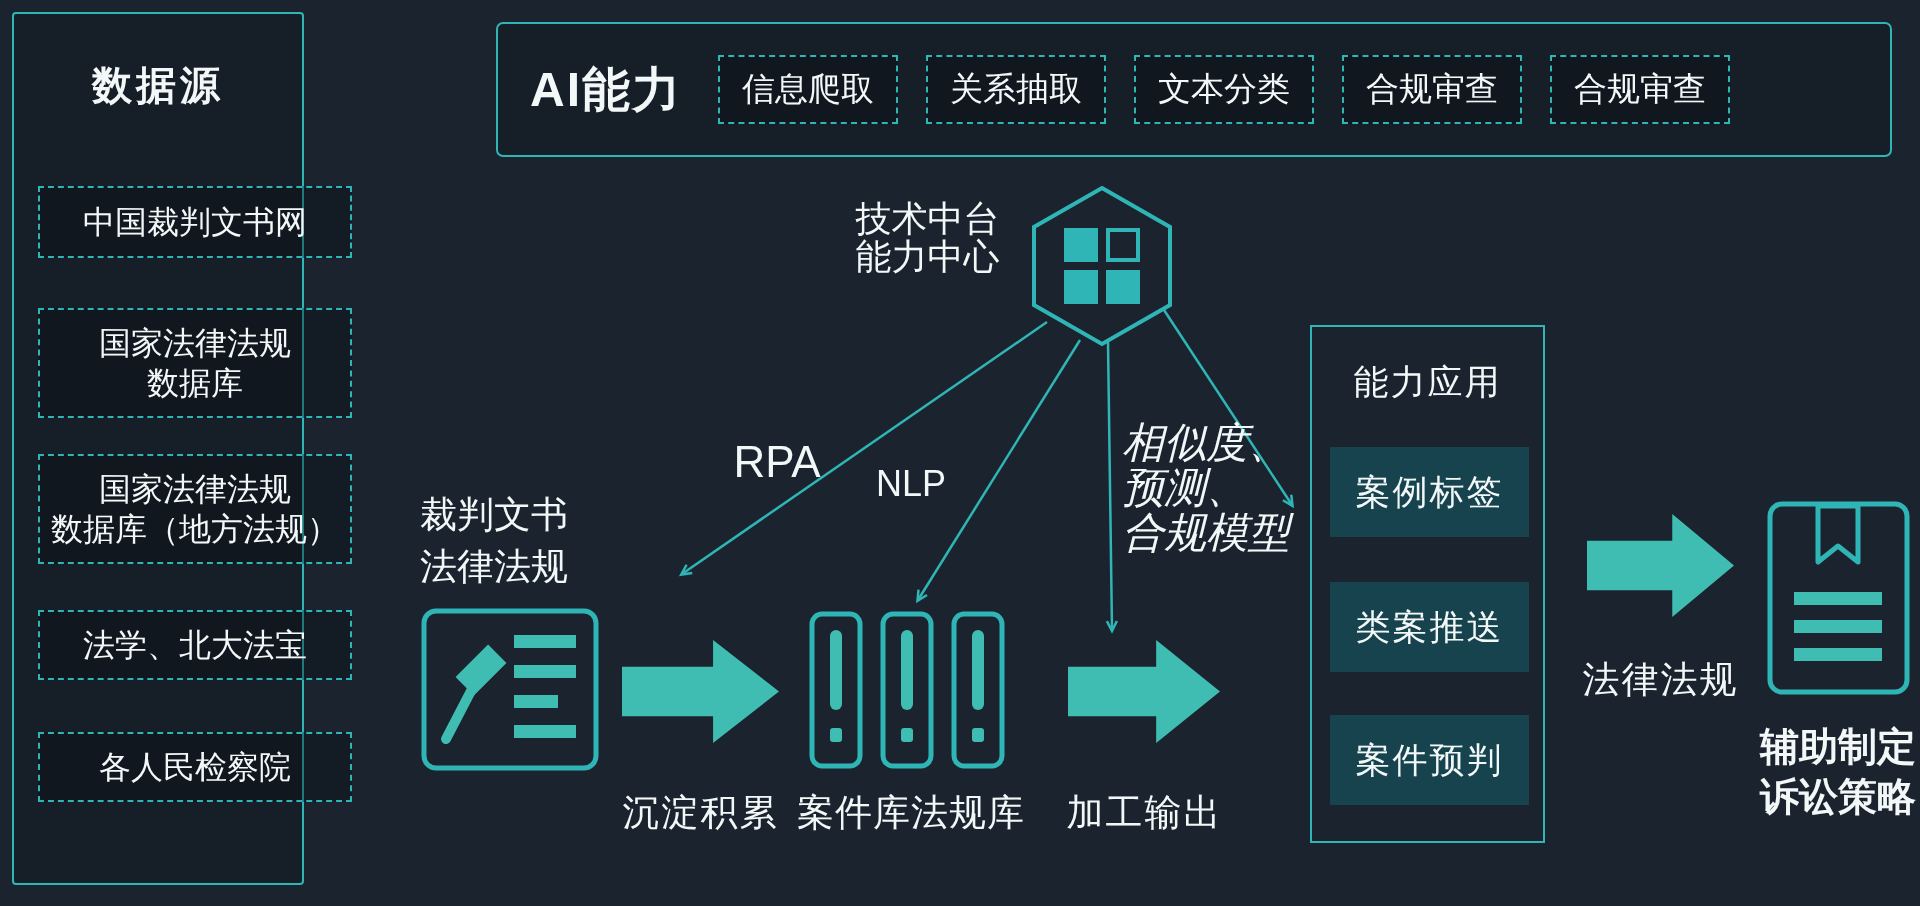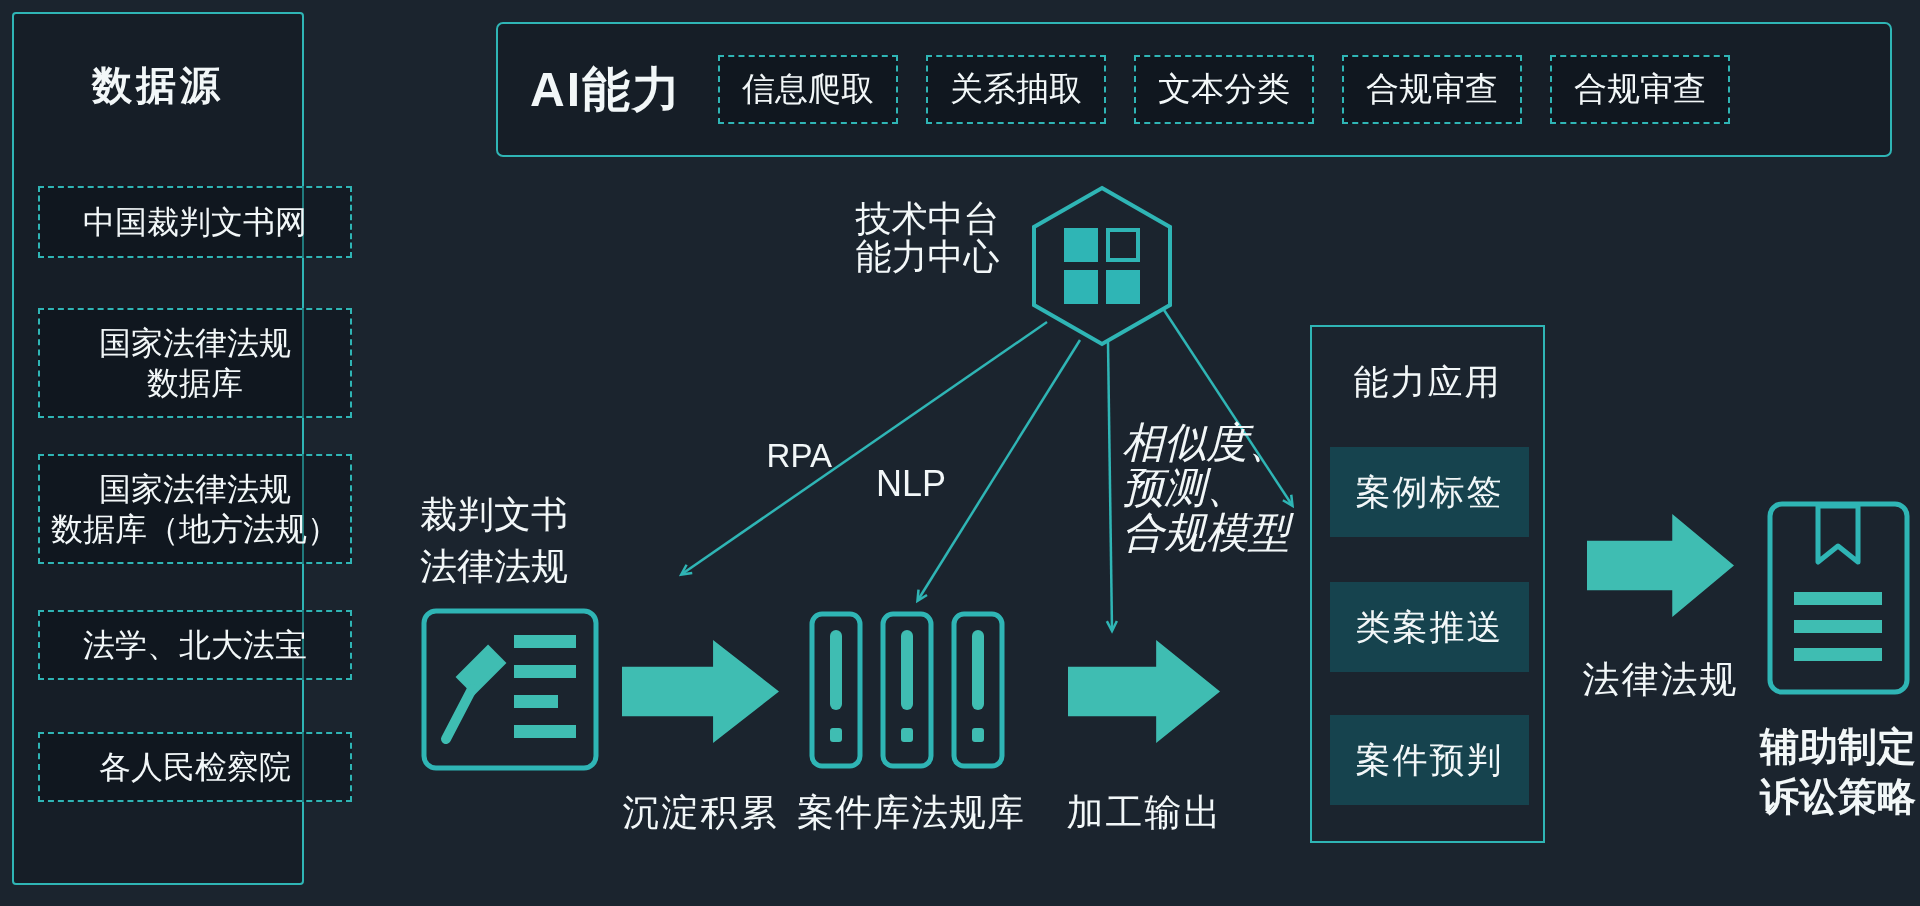--- a/index.html
+++ b/index.html
@@ -75,21 +75,21 @@
       <marker id="ah" markerWidth="16" markerHeight="16" refX="12" refY="8" orient="auto" markerUnits="userSpaceOnUse">
         <path class="arrow-head" d="M3,3 L13,8 L3,13"></path>
       </marker>
     </defs>
     <line class="arrow-line" x1="1047" y1="322" x2="682" y2="574" marker-end="url(#ah)"></line>
     <line class="arrow-line" x1="1080" y1="340" x2="918" y2="600" marker-end="url(#ah)"></line>
     <line class="arrow-line" x1="1108" y1="342" x2="1112" y2="630" marker-end="url(#ah)"></line>
     <line class="arrow-line" x1="1164" y1="310" x2="1292" y2="505" marker-end="url(#ah)"></line>
   </svg>
 
-  <div class="abs lbl" style="left:722px;top:437px;width:110px;font-size:33px;text-align:right;">RPA</div>
+  <div class="abs lbl" style="left:722px;top:437px;width:110px;font-size:44px;text-align:center;">RPA</div>
   <div class="abs lbl" style="left:856px;top:463px;width:110px;font-size:36px;text-align:center;">NLP</div>
   <div class="abs lbl pre" style="left:1122px;top:420px;width:210px;font-size:42px;line-height:45px;font-style:italic;">相似度、
 预测、
 合规模型</div>
 
   <div class="abs lbl pre" style="left:420px;top:489px;width:190px;font-size:37px;line-height:52px;">裁判文书
 法律法规</div>
 
   <svg class="abs" style="left:420px;top:607px;" width="180" height="165" viewBox="0 0 180 165">
     <rect class="stroke-accent" stroke-width="5" x="4" y="4" width="172" height="157" rx="12"></rect>

